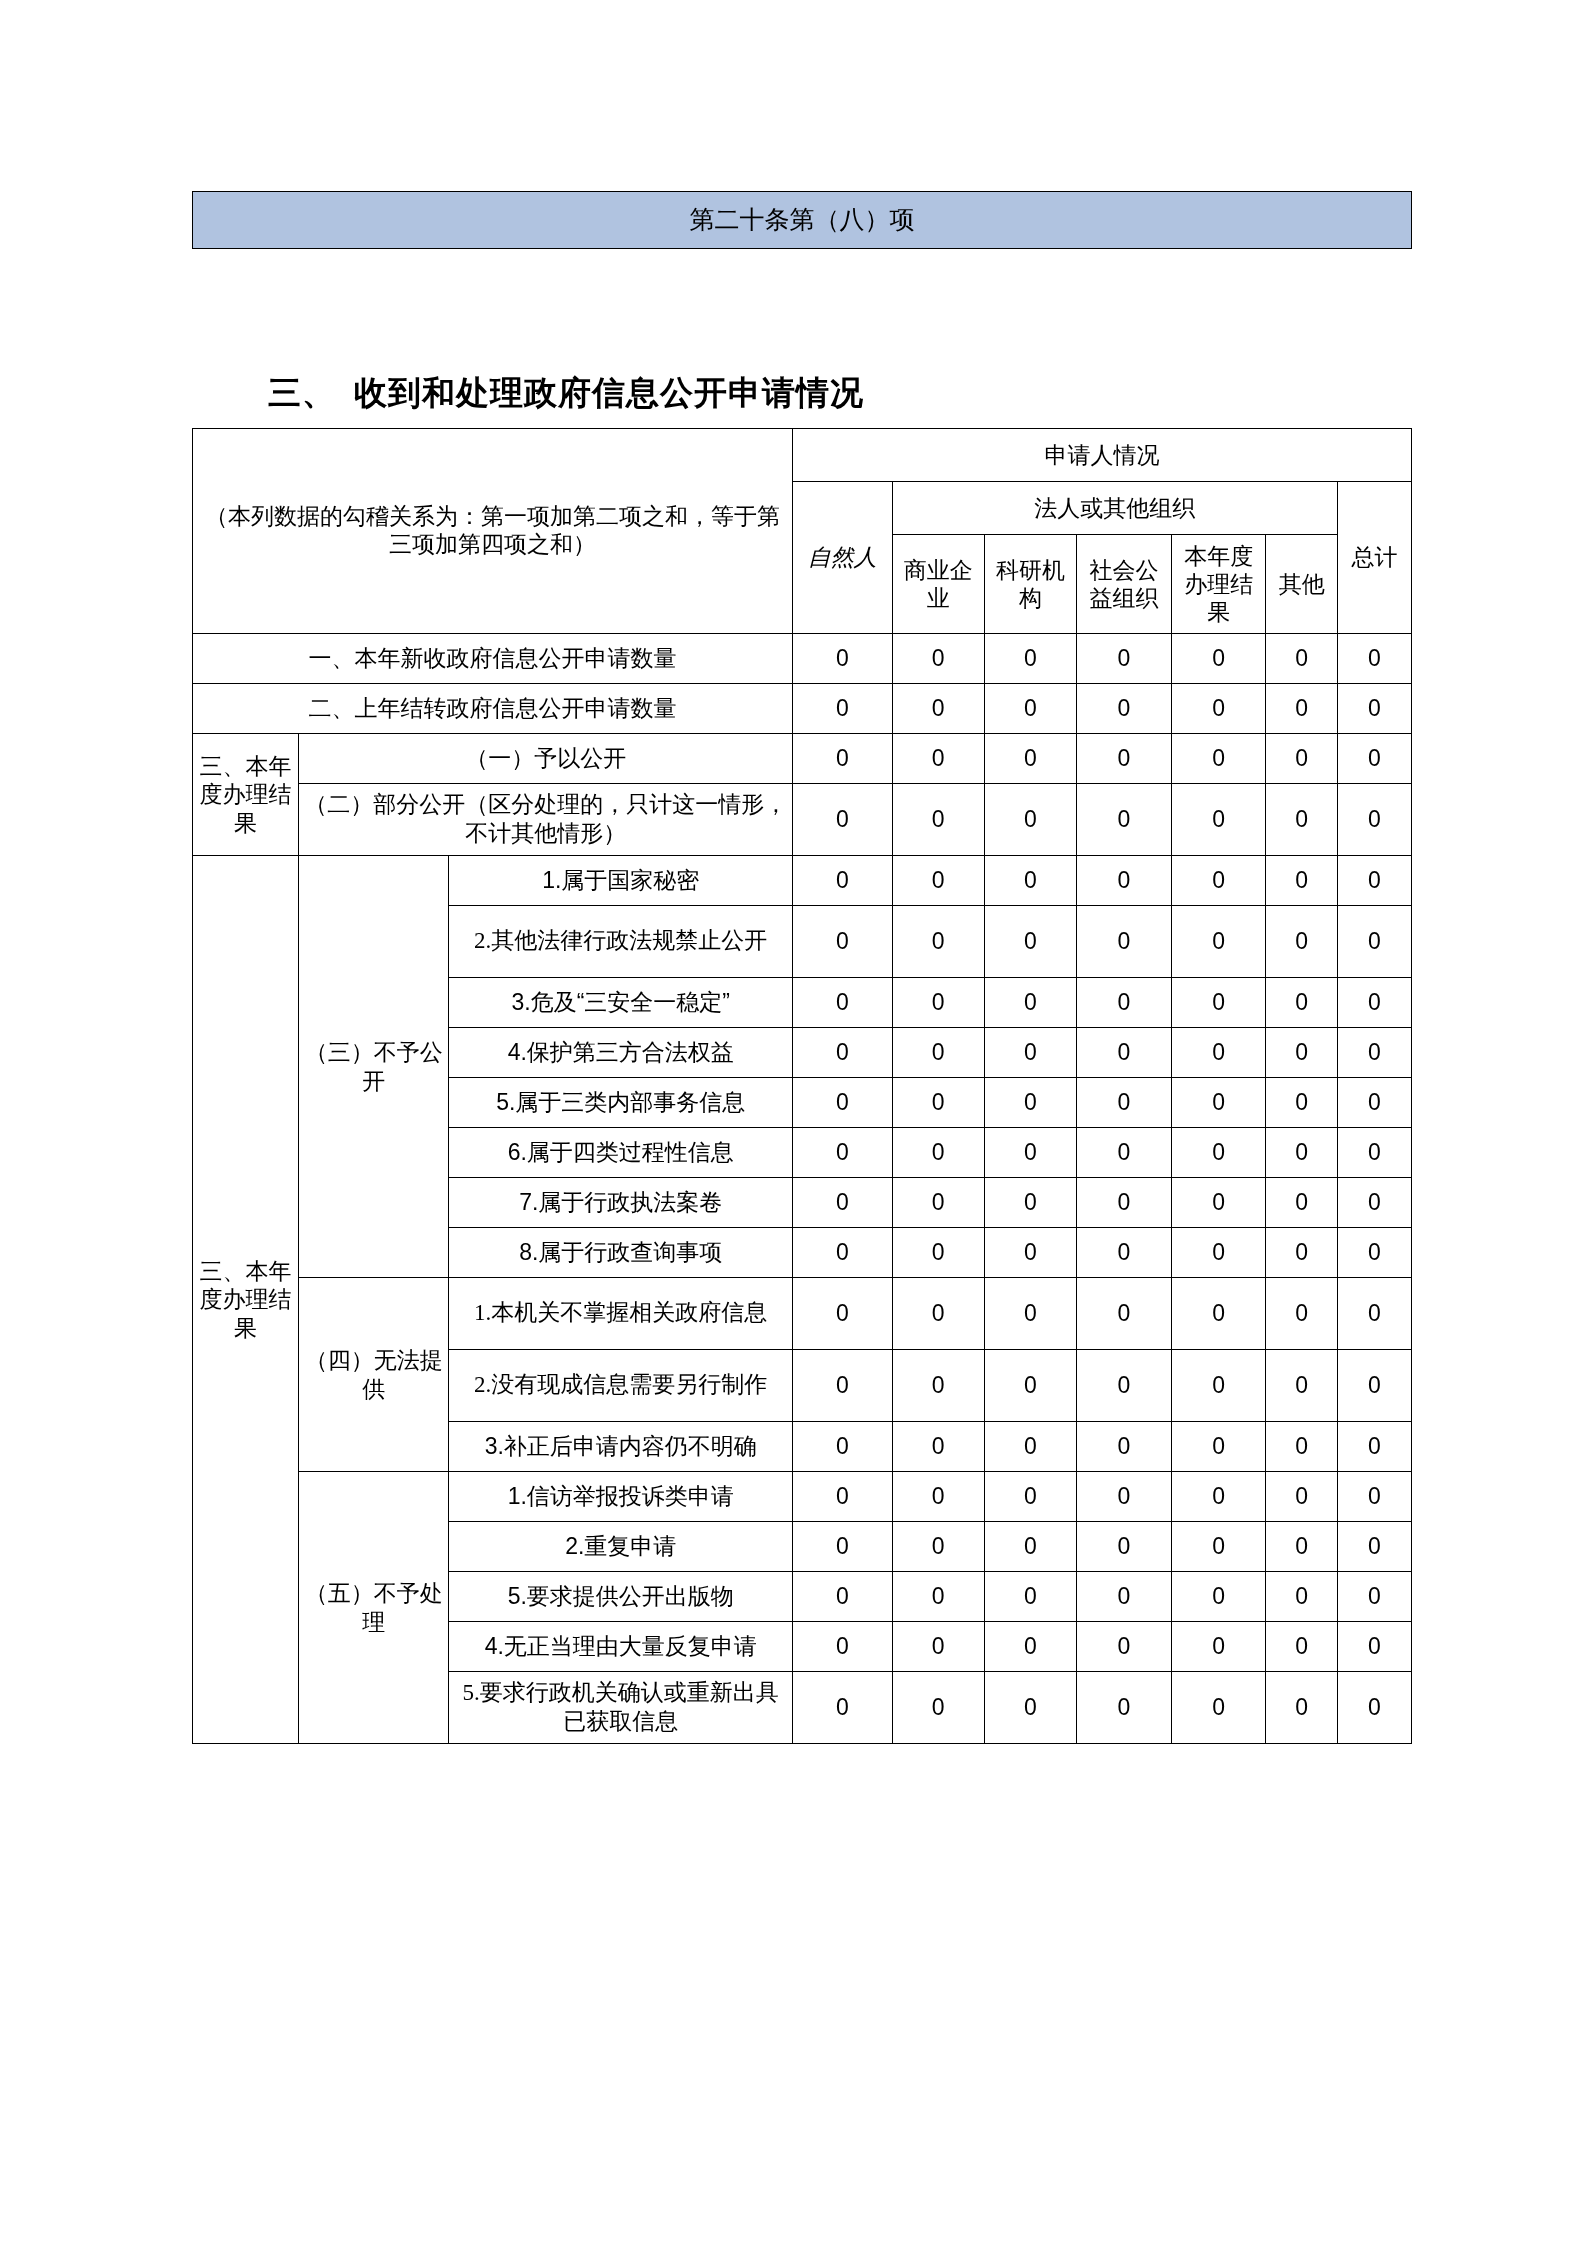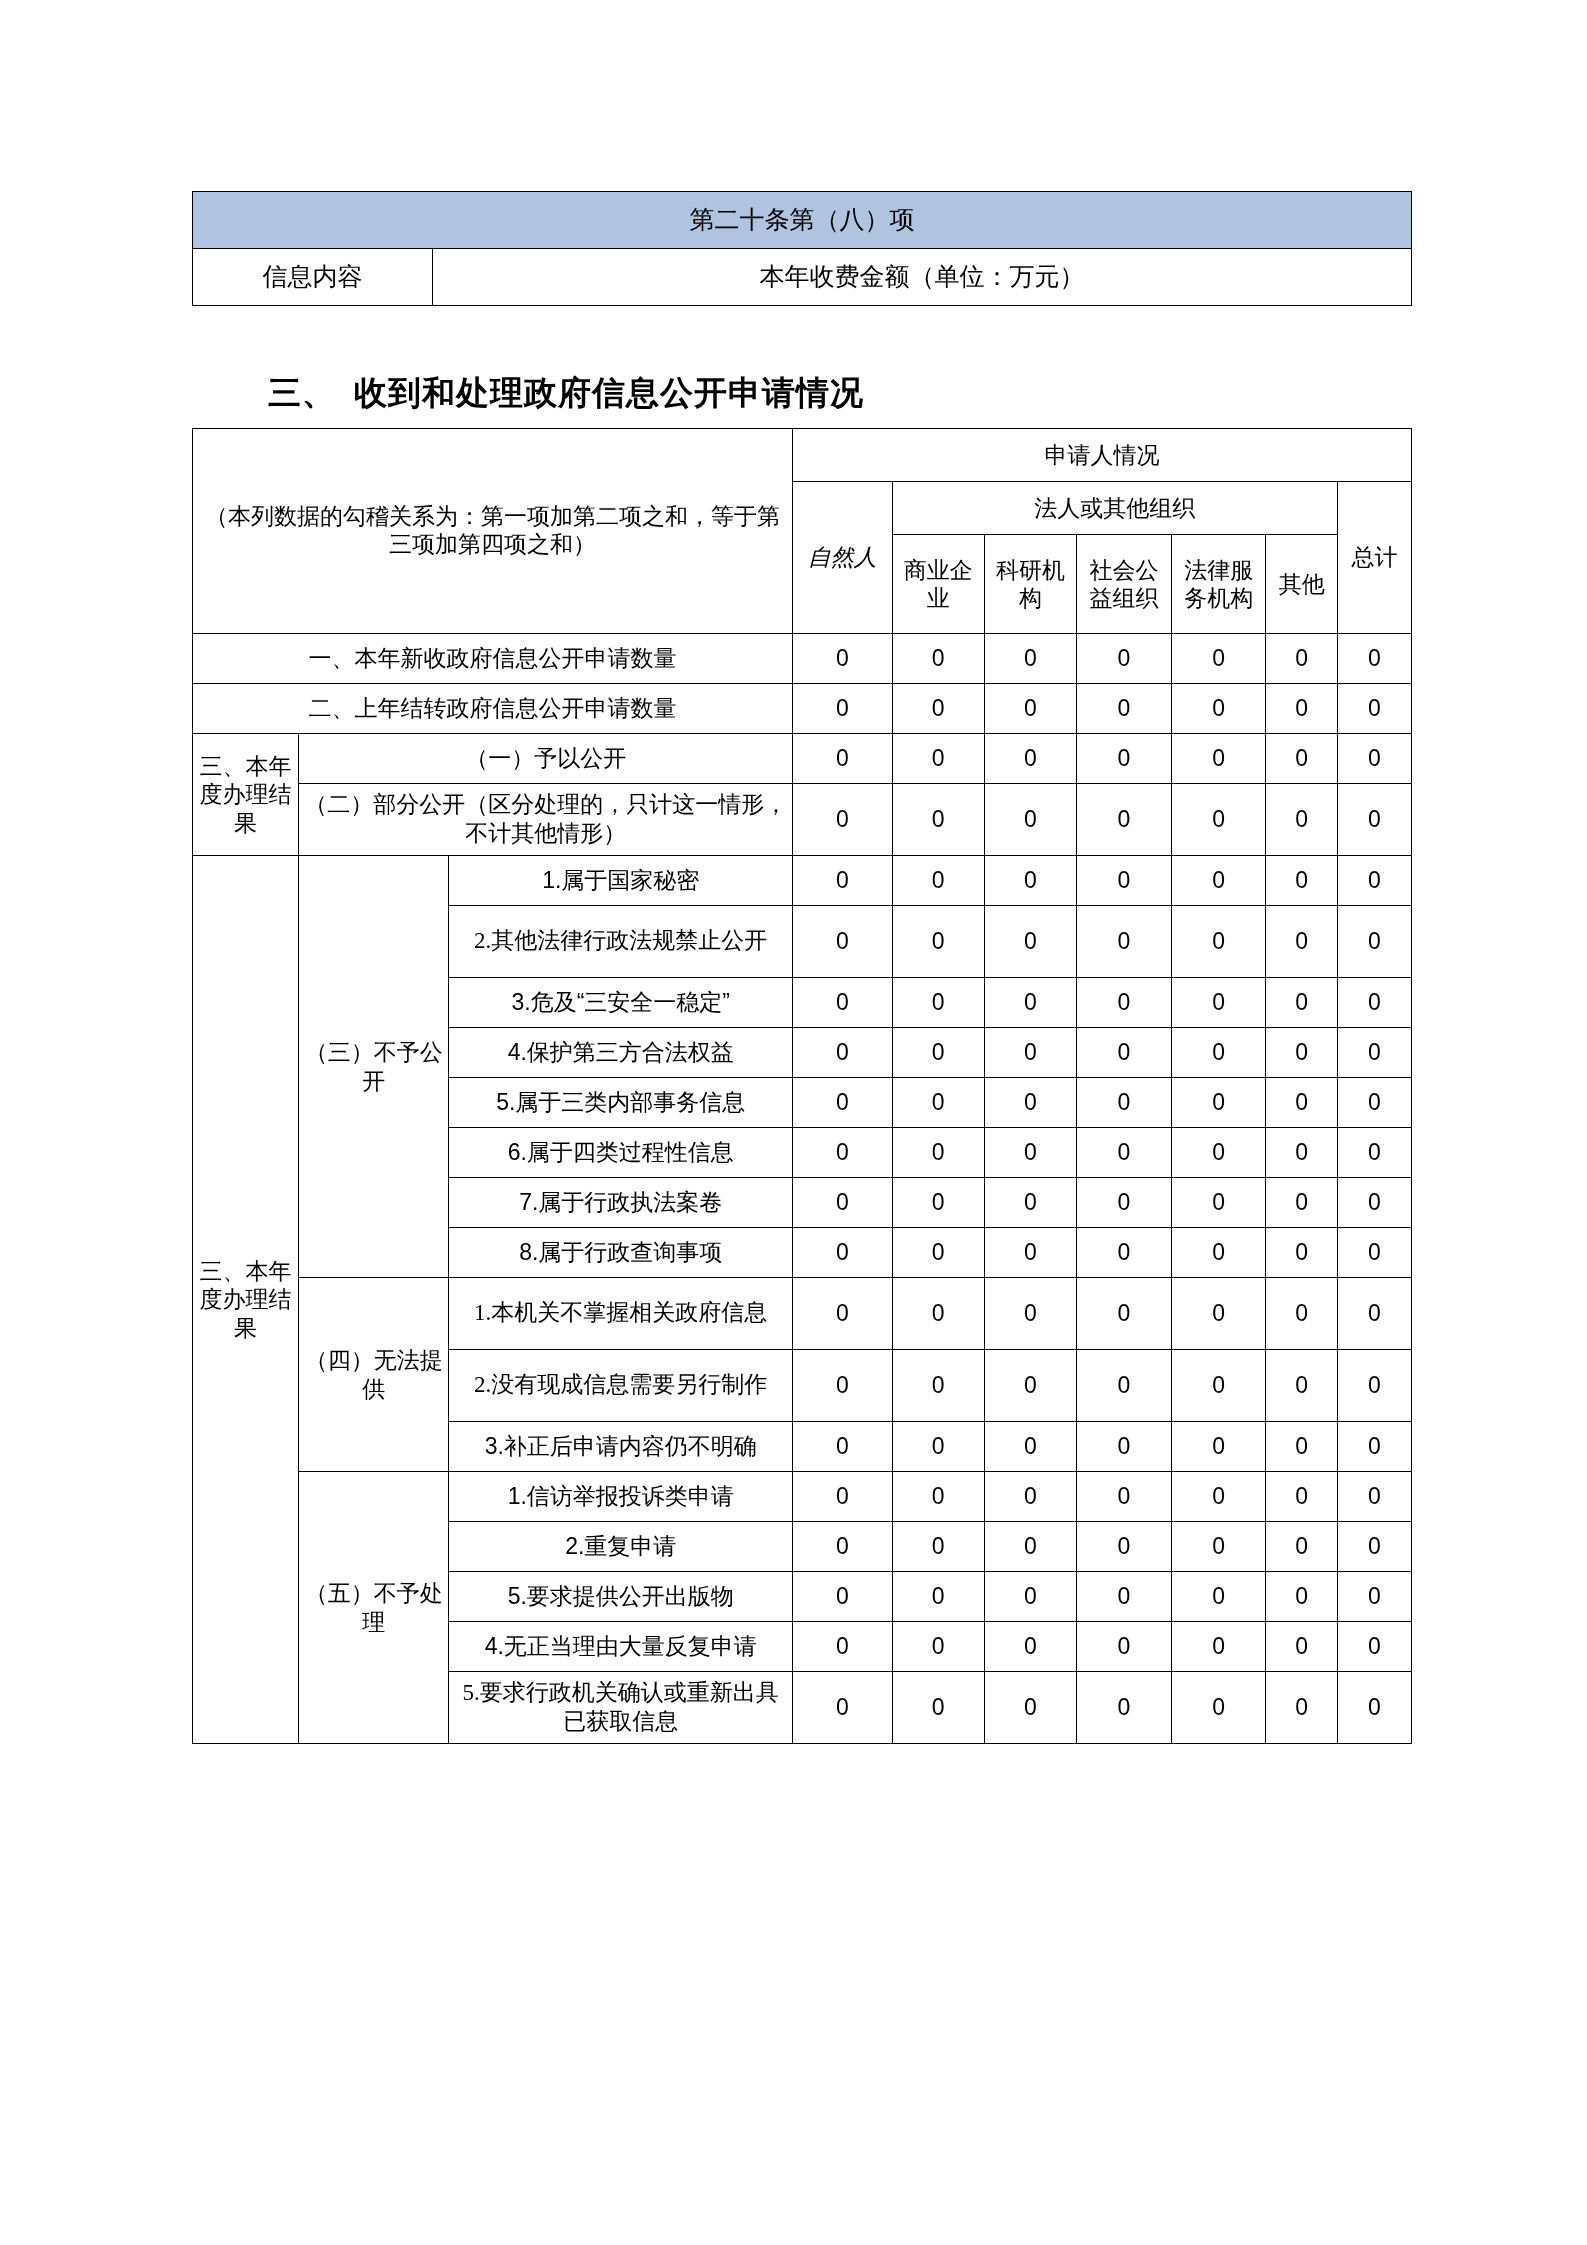--- a/index.html
+++ b/index.html
@@ -114,24 +114,20 @@
   <div class="fee-table-wrap">
     <table class="grid">
       <colgroup>
         <col style="width:240px">
         <col>
       </colgroup>
       <tbody>
         <tr>
           <td class="fee-head-cell" colspan="2">第二十条第（八）项</td>
         </tr>
-        <tr>
-          <td class="fee-row-cell">信息内容</td>
-          <td class="fee-row-cell">本年收费金额（单位：万元）</td>
-        </tr>
       </tbody>
     </table>
   </div>
 
   <div class="section-heading">
     <span class="num">三、</span><span>收到和处理政府信息公开申请情况</span>
   </div>
 
   <div class="main-table-wrap">
     <table class="main">
@@ -155,21 +151,21 @@
         </tr>
         <tr>
           <td class="hdr-natural" rowspan="2">自然人</td>
           <td class="hdr-legal" colspan="5">法人或其他组织</td>
           <td class="hdr-total" rowspan="2">总计</td>
         </tr>
         <tr>
           <td class="hdr-sub">商业企业</td>
           <td class="hdr-sub">科研机构</td>
           <td class="hdr-sub">社会公益组织</td>
-          <td class="hdr-sub">法律服务机构</td>
+          <td class="hdr-sub">本年度办理结果</td>
           <td class="hdr-sub">其他</td>
         </tr>
 
         <tr class="rowh-48">
           <td class="row-label" colspan="3">一、本年新收政府信息公开申请数量</td>
           <td class="num-cell">0</td>
           <td class="num-cell">0</td>
           <td class="num-cell">0</td>
           <td class="num-cell">0</td>
           <td class="num-cell">0</td>

